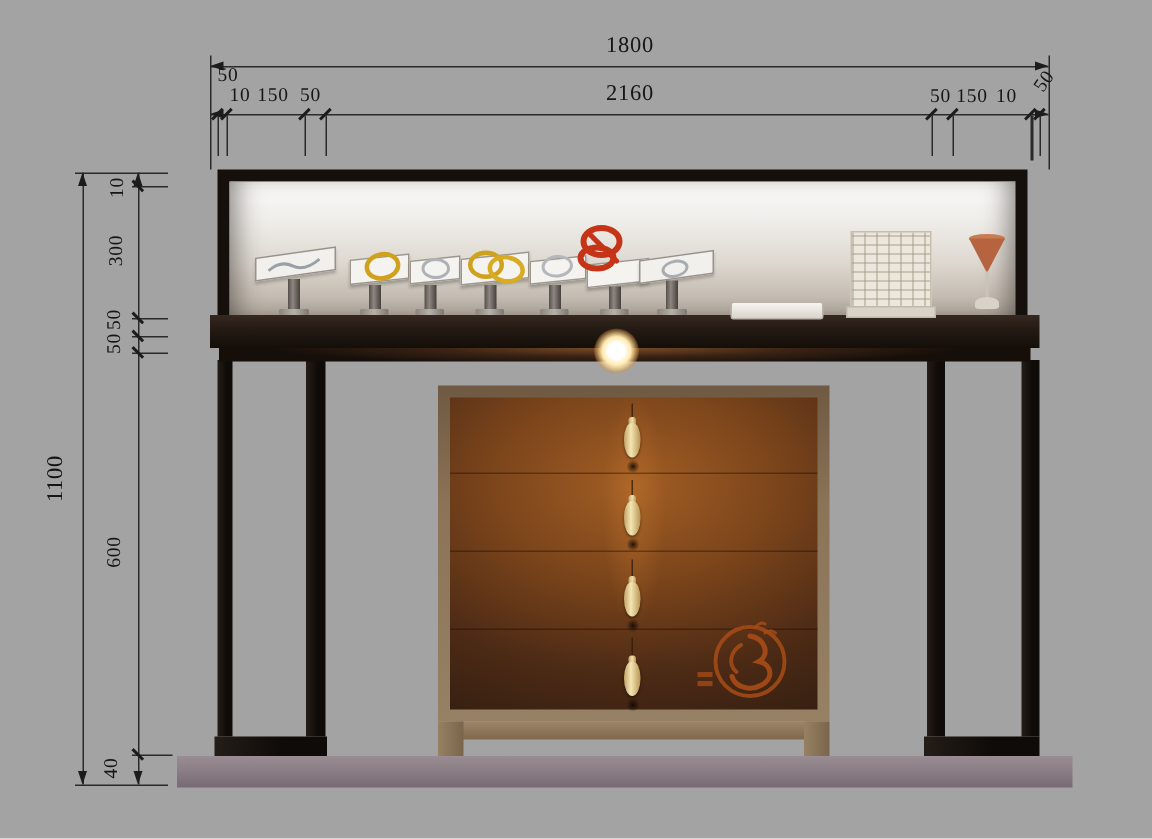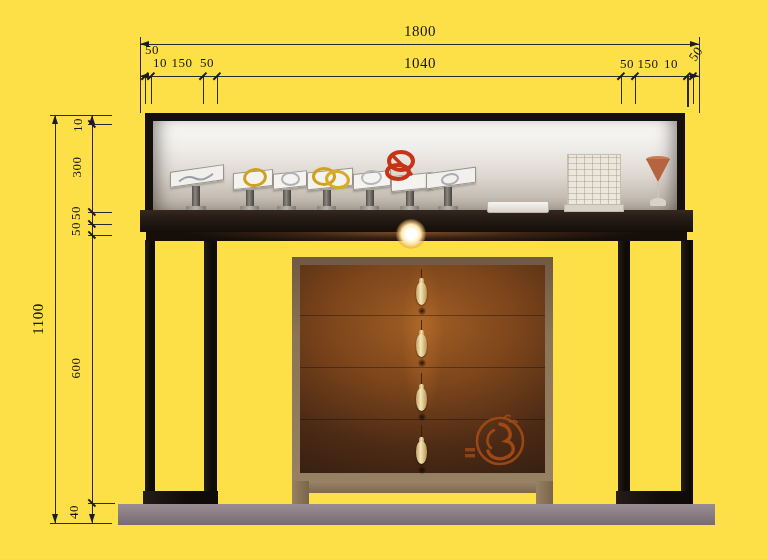--- a/index.html
+++ b/index.html
@@ -1,16 +1,16 @@
 <!DOCTYPE html>
 <html><head>
 <meta charset="utf-8">
 <style>
   html,body{margin:0;padding:0;background:#fff;}
-  .canvas{position:relative;width:768px;height:559px;background:#fde047;overflow:hidden;
+  .canvas{position:relative;width:768px;height:559px;background:#a3a3a3;overflow:hidden;
           font-family:"Liberation Serif", serif;color:#151515;}
   
   .hl{position:absolute;height:1px;background:#2a2a2a;}
   .vl{position:absolute;width:1px;background:#2a2a2a;}
   .hlabel{position:absolute;transform:translate(-50%,-50%);font-size:13px;white-space:nowrap;letter-spacing:0.5px;}
   .vlabel{position:absolute;transform:translate(-50%,-50%) rotate(-90deg);font-size:13px;white-space:nowrap;letter-spacing:0.5px;}
   .big{font-size:15px;}
   .slash{position:absolute;width:1.6px;height:10px;background:#1c1c1c;transform:rotate(45deg);}
   .hslash{position:absolute;width:10px;height:1.6px;background:#1c1c1c;transform:rotate(45deg);}
   .arrL{position:absolute;width:0;height:0;border-top:3px solid transparent;border-bottom:3px solid transparent;border-right:9px solid #1c1c1c;}
@@ -81,21 +81,21 @@
     <div class="vl" style="left:140px;top:37px;height:76px;"></div>
     <div class="vl" style="left:699px;top:37px;height:76px;"></div>
     <div class="hl" style="left:140px;top:44px;width:559px;"></div>
     <div class="arrL" style="left:140px;top:41px;"></div>
     <div class="arrR" style="left:690px;top:41px;"></div>
     <div class="hlabel big" style="left:420px;top:31px;">1800</div>
 
     <div class="hl" style="left:140px;top:76px;width:559px;"></div>
     <div class="arrL" style="left:140px;top:73px;"></div>
     <div class="arrR" style="left:690px;top:73px;"></div>
-    <div class="hlabel big" style="left:420px;top:63px;">1040</div>
+    <div class="hlabel big" style="left:420px;top:63px;">2160</div>
 
     <div class="vl" style="left:145px;top:77px;height:27px;"></div>
     <div class="vl" style="left:151px;top:77px;height:27px;"></div>
     <div class="vl" style="left:203px;top:77px;height:27px;"></div>
     <div class="vl" style="left:217px;top:77px;height:27px;"></div>
 
     <div class="vl" style="left:621px;top:77px;height:27px;"></div>
     <div class="vl" style="left:635px;top:77px;height:27px;"></div>
     <div class="vl" style="left:687px;top:77px;height:30px;width:2px;"></div>
     <div class="vl" style="left:693px;top:77px;height:27px;"></div>

